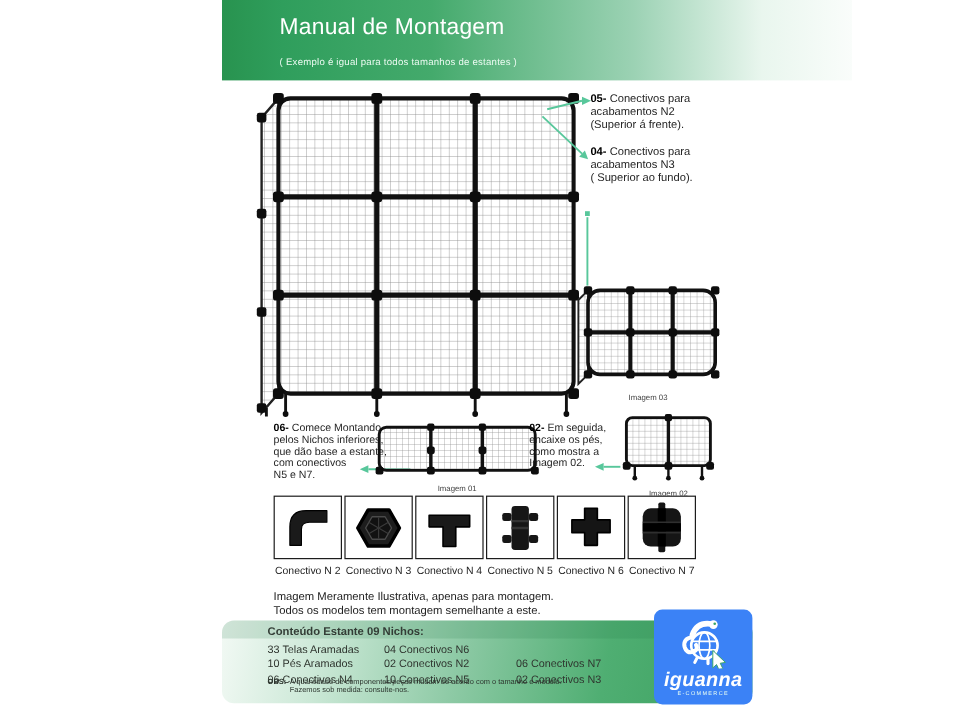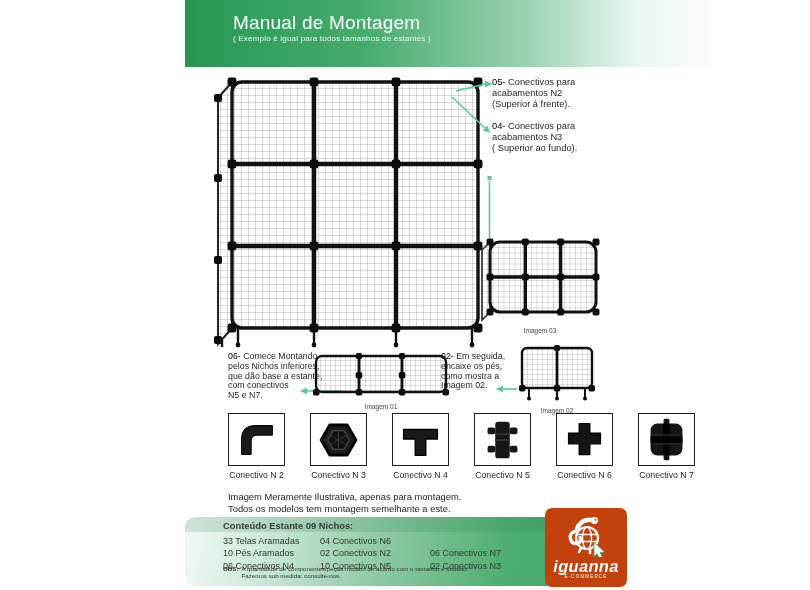--- a/index.html
+++ b/index.html
@@ -3,52 +3,52 @@
 <meta charset="utf-8">
 <style>
   html,body{margin:0;padding:0;background:#ffffff;}
   .page{position:relative;width:710px;height:590px;background:#ffffff;overflow:hidden;
         font-family:"Liberation Sans", sans-serif;color:#222;}
   
   .hdr{position:absolute;left:185px;top:0;width:625px;height:67px;
        background:linear-gradient(90deg,#28934f 0%,#2f9e5c 8%,#44aa6c 28%,#9cd2b4 55%,#e9f6ee 72%,#ffffff 88%);
        padding:13px 0 0 48px;box-sizing:border-box;}
   .hdr-t1,.hdr-t2{font-size:19px;line-height:20px;color:#ffffff;font-weight:400;letter-spacing:.2px;}
-  .hdr-sub{font-size:8px;color:#ecfbf2;margin-top:1px;letter-spacing:.2px;}
+  .hdr-sub{font-size:8px;color:#ecfbf2;margin-top:14px;letter-spacing:.2px;}
   
   .step{position:absolute;font-size:9.3px;line-height:11px;color:#1f1f1f;}
-  .step b{font-weight:normal;color:#000;}
+  .step b{font-weight:bold;color:#000;}
   .step .lines{white-space:pre-line;}
   .step.small{font-size:8.8px;line-height:10.2px;}
   .step.tiny{font-size:8.8px;line-height:9.8px;}
   
   .fig{position:absolute;text-align:center;}
   .fig .cap{font-size:6.5px;color:#444;margin-top:1px;}
   
-  .conn-row{position:absolute;left:228px;top:413px;display:flex;gap:25px;}
+  .conn-row{position:absolute;left:228px;top:413px;display:flex;gap:2px;}
   .conn{width:57px;}
   .conn .box{width:57px;height:53px;background:#fff;border:1.6px solid #1c1c1c;box-sizing:border-box;
              display:flex;align-items:center;justify-content:center;}
   .conn .lbl{display:block;width:66px;margin-left:-4.5px;margin-top:4px;text-align:center;
              font-size:8.7px;color:#1f1f1f;white-space:nowrap;}
   
   .disclaimer{position:absolute;left:228px;top:491px;font-size:9.4px;line-height:12px;color:#222;white-space:pre-line;}
   
   .footer{position:absolute;left:185px;top:517px;width:442px;height:69px;border-radius:10px;
           background:linear-gradient(100deg,#f2f9f4 0%,#cde9d8 18%,#8cc9a4 45%,#4fae72 72%,#3aa05e 100%);}
   .footer .band{position:absolute;left:0;top:0;right:0;height:15px;border-radius:10px 10px 0 0;
                 background:rgba(32,118,68,.16);}
   .footer .heading{position:absolute;left:38px;top:3px;font-size:9.4px;font-weight:bold;color:#333d36;}
   .footer .col{position:absolute;top:18px;font-size:9px;line-height:12.4px;color:#2f352f;white-space:pre-line;}
   .footer .c1{left:38px;} .footer .c2{left:135px;} .footer .c3{left:245px;}
   .footer .obs{position:absolute;left:38px;top:48px;display:flex;font-size:6.2px;line-height:7.4px;color:#2c352e;}
   .footer .obs b{margin-right:3px;font-size:6.2px;}
   .footer .obs .lines{white-space:pre-line;}
   
-  .logo{position:absolute;left:545px;top:508px;width:82px;height:79px;border-radius:7px;background:#c2410c;
+  .logo{position:absolute;left:545px;top:508px;width:82px;height:79px;border-radius:7px;background:#3b82f6;
         text-align:center;}
   .logo svg{margin-top:5px;}
   .logo .brand{font-size:16.5px;font-weight:bold;font-style:italic;color:#fff;letter-spacing:.3px;
                line-height:14px;margin-top:-2px;}
   .logo .tag{font-size:4.6px;color:#eafff3;letter-spacing:1.1px;text-transform:uppercase;margin-top:1px;}
   .overlay{position:absolute;left:0;top:0;pointer-events:none;}
 </style>
 </head>
 <body>
 

